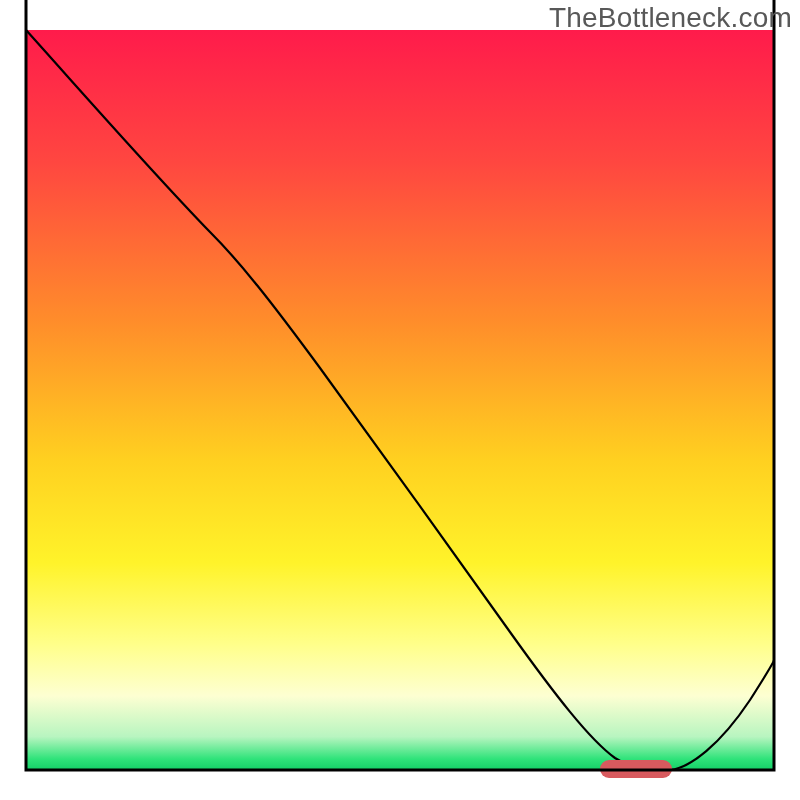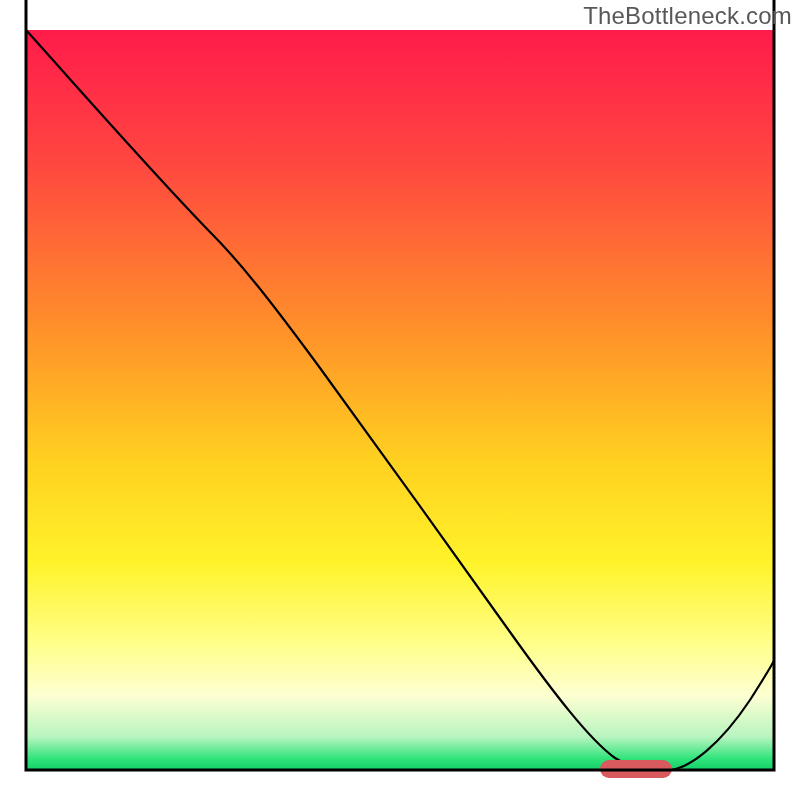--- a/index.html
+++ b/index.html
@@ -13,21 +13,21 @@
   }
   .canvas {
     position: relative;
     width: 800px;
     height: 800px;
   }
   .watermark {
     position: absolute;
     top: 2px;
     right: 8px;
-    font-size: 24px;
+    font-size: 28px;
     font-weight: 500;
     color: #585858;
     letter-spacing: 0.2px;
   }
   svg {
     display: block;
   }
   .curve {
     fill: none;
     stroke: #000000;

